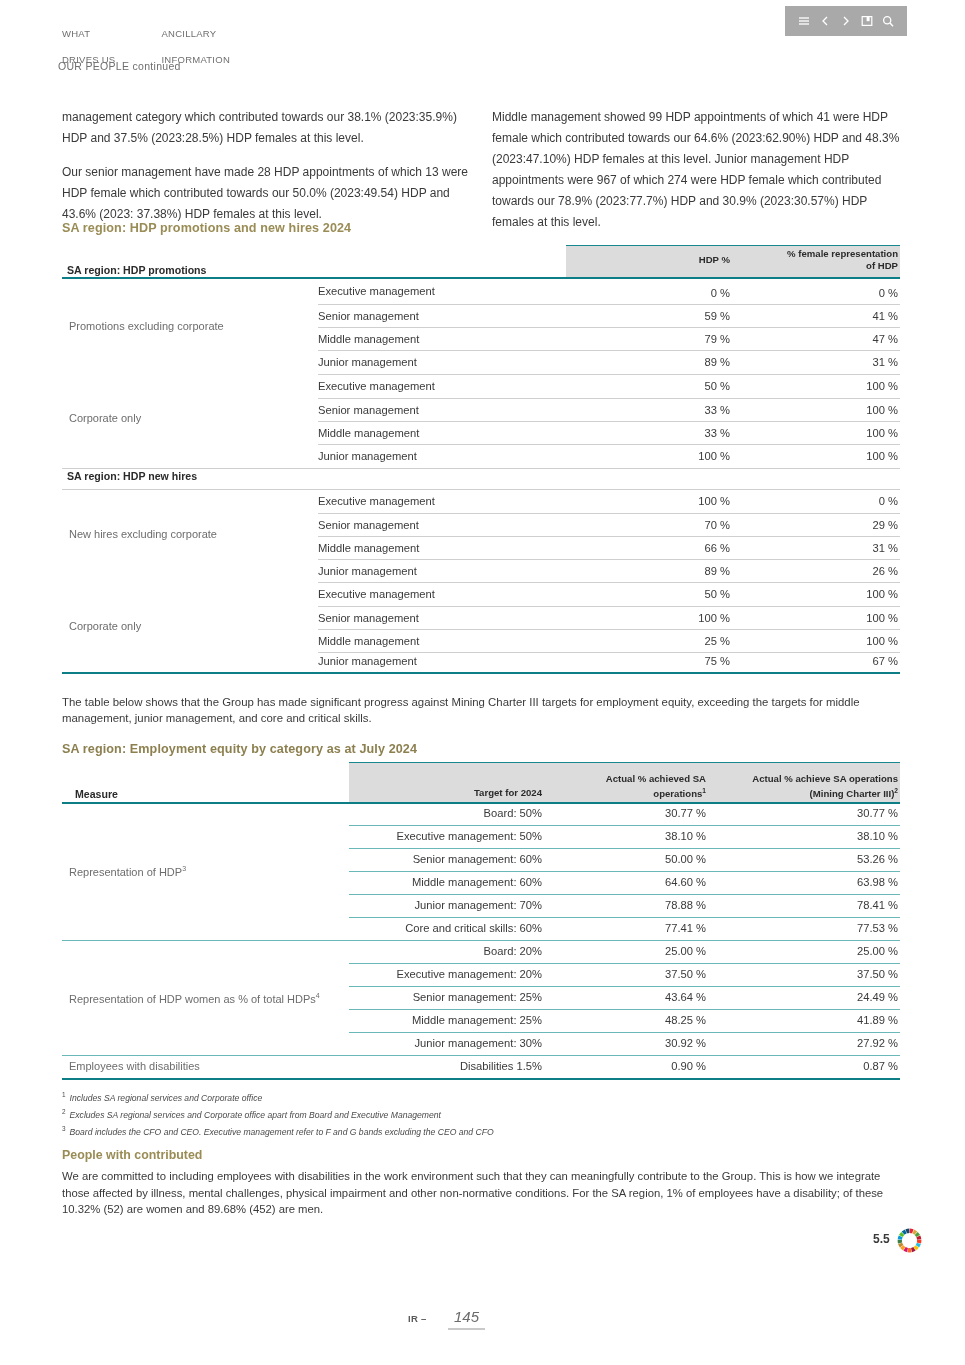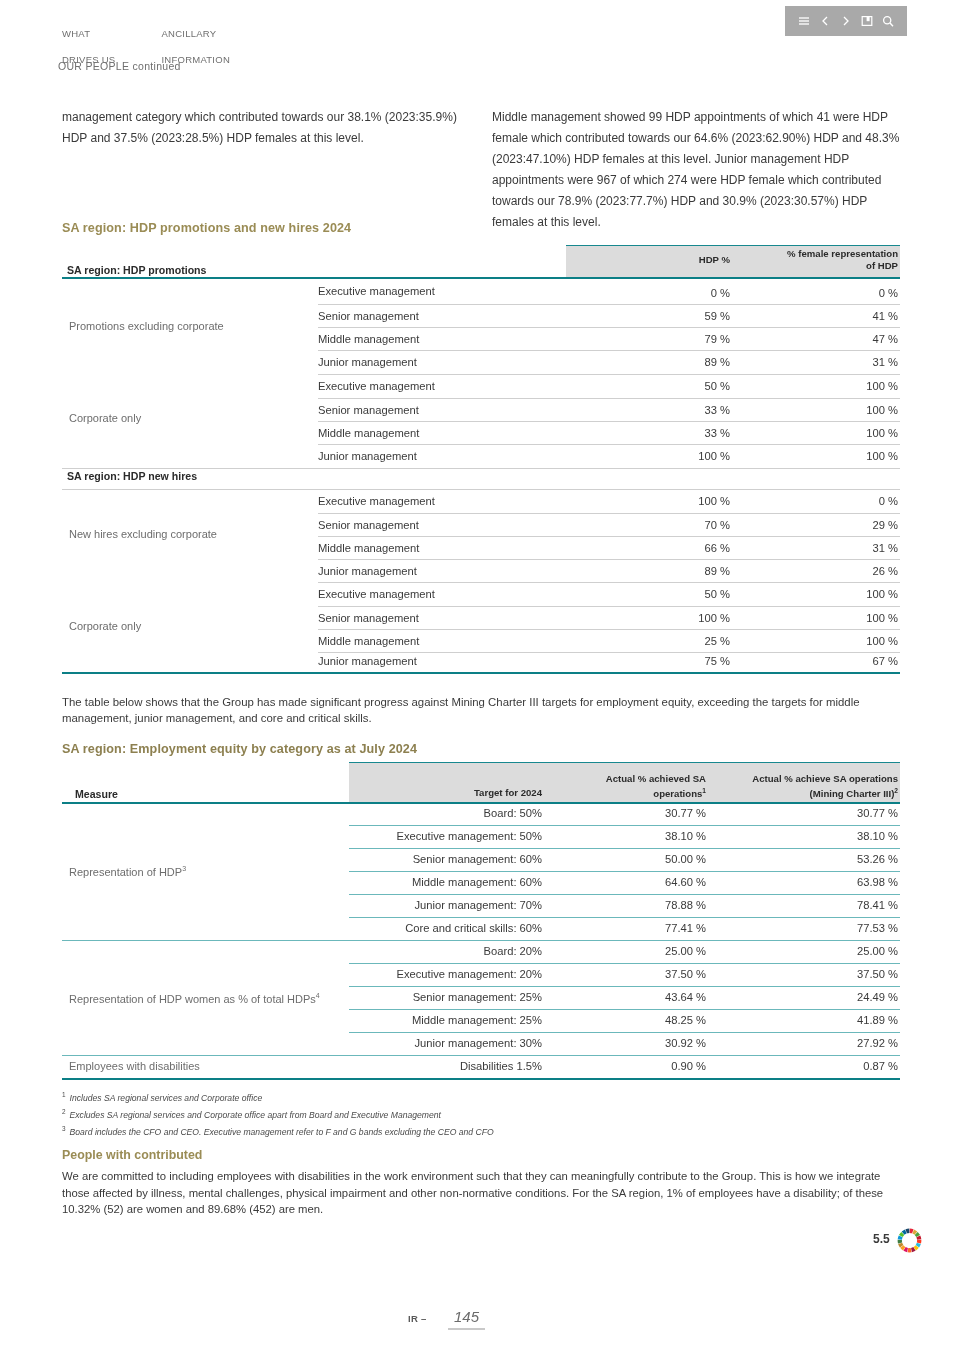--- a/index.html
+++ b/index.html
@@ -174,20 +174,21 @@
   <span class="tb-icon">
     <svg viewBox="0 0 14 14" width="14" height="14">
       <circle cx="6.2" cy="6.2" r="3.6" fill="none" stroke="#fff" stroke-width="1.3"></circle>
       <line x1="9" y1="9" x2="12" y2="12.2" stroke="#fff" stroke-width="1.4"></line>
     </svg>
   </span>
 </div>
 
 <div class="col-text col-left">
   <p>management category which contributed towards our 38.1% (2023:35.9%) HDP and 37.5% (2023:28.5%) HDP females at this level.</p>
+  <p>Our senior management have made 28 HDP appointments of which 13 were HDP female which contributed towards our 50.0% (2023:49.54) HDP and 43.6% (2023: 37.38%) HDP females at this level.</p>
 </div>
 <div class="col-text col-right">
   <p>Middle management showed 99 HDP appointments of which 41 were HDP female which contributed towards our 64.6% (2023:62.90%) HDP and 48.3% (2023:47.10%) HDP females at this level. Junior management HDP appointments were 967 of which 274 were HDP female which contributed towards our 78.9% (2023:77.7%) HDP and 30.9% (2023:30.57%) HDP females at this level.</p>
 </div>
 
 <div class="section-head" style="top:221px">SA region: HDP promotions and new hires 2024</div>
 
 <div class="hdr-band" style="left:566px; top:245px; width:334px; height:32px;"></div>
 <div class="hdr-label" style="left:640px; top:254px; width:90px;">HDP %</div>
 <div class="hdr-label" style="left:742px; top:248px; width:156px;">

